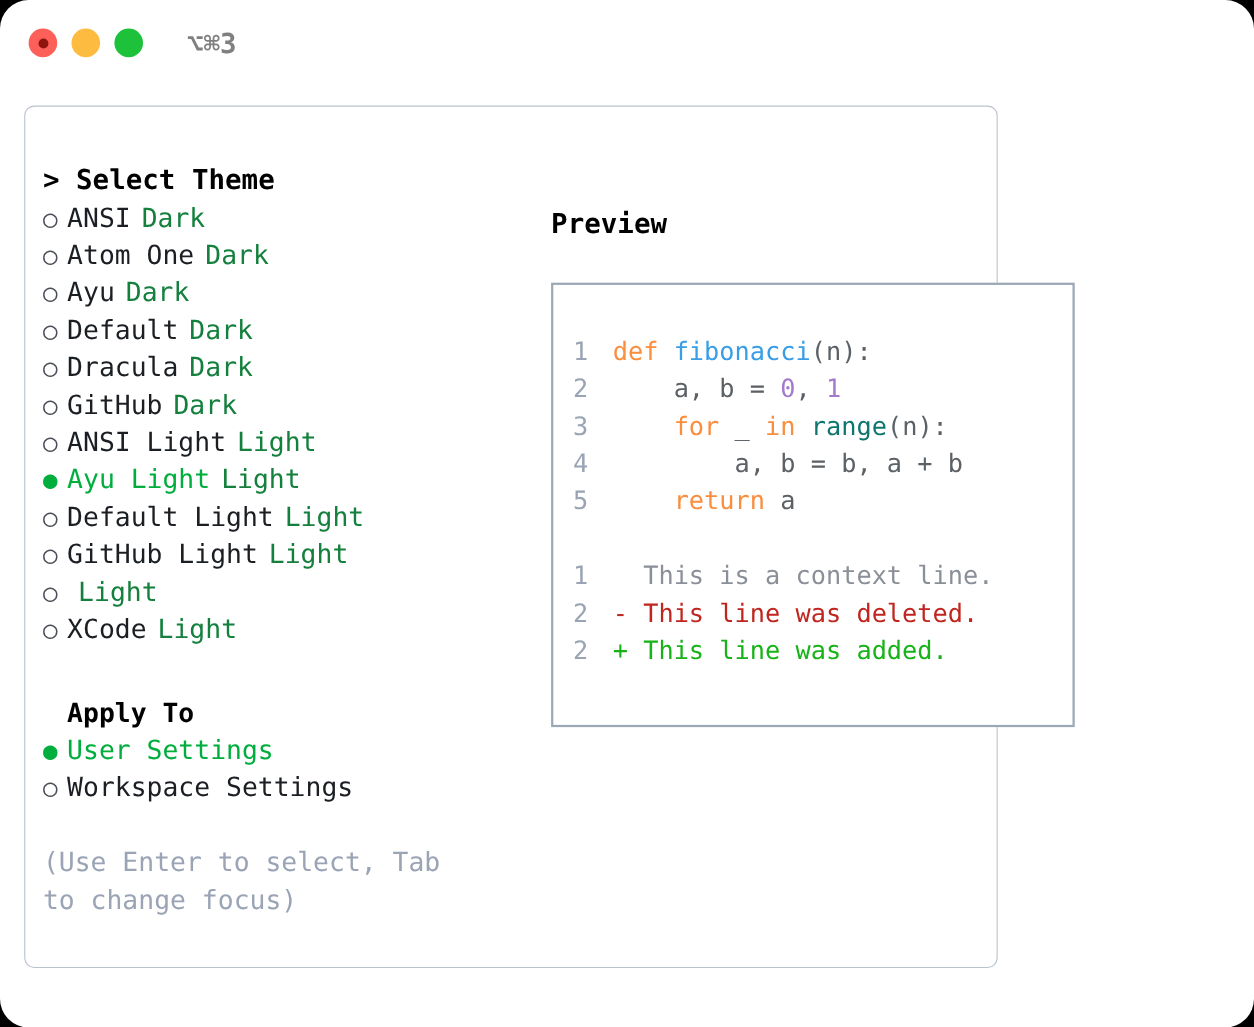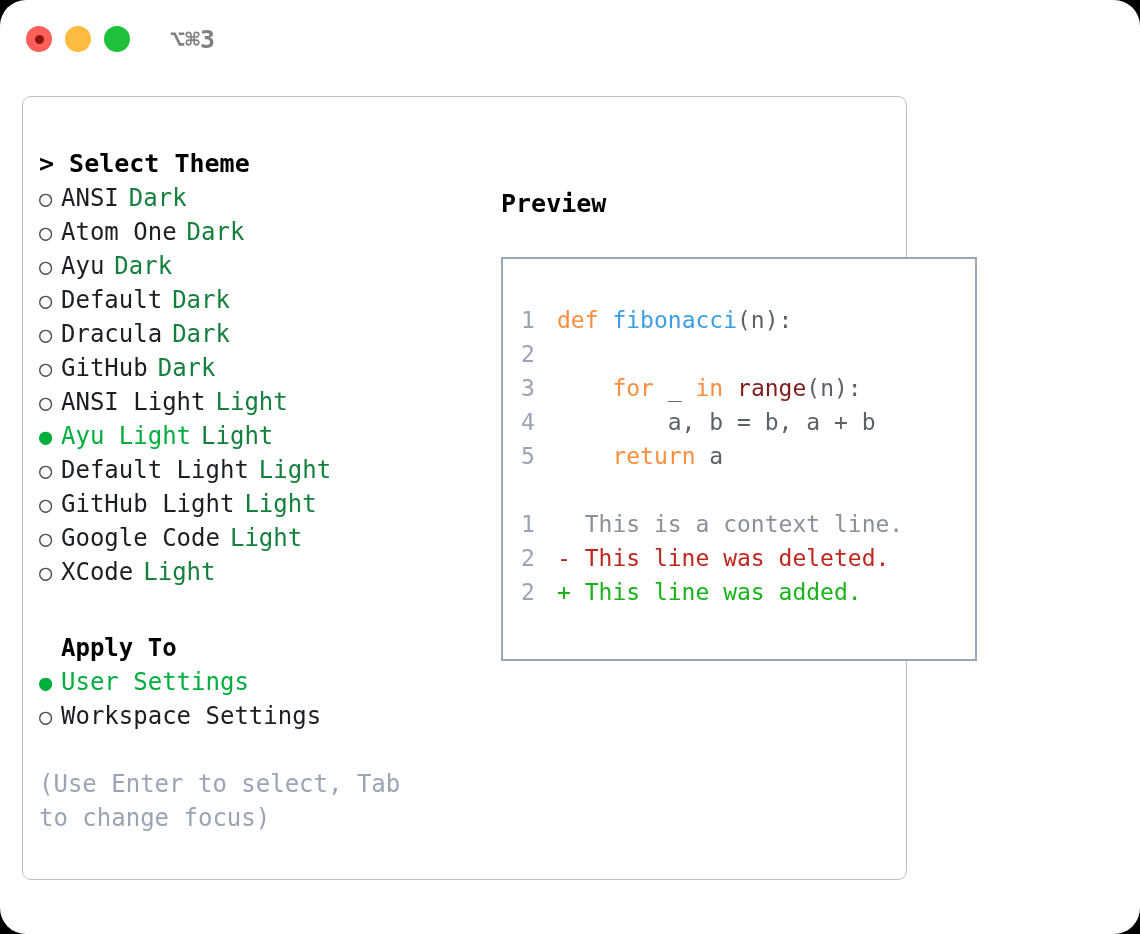--- a/index.html
+++ b/index.html
@@ -181,21 +181,21 @@
   .code {
     padding-left: 8px;
     color: #5c6166;
   }
   .blank-line { height: 34px; }
 
   
   .t-kw      { color: #fa8d3e; }
   .t-fn      { color: #399ee6; }
   .t-num     { color: #a37acc; }
-  .t-builtin { color: #7f1d1d; }
+  .t-builtin { color: #0f766e; }
   .t-plain   { color: #5c6166; }
   .t-ctx     { color: #8a8f98; text-align: right; }
   .t-del     { color: #c0261f; }
   .t-add     { color: #18b318; }
 </style>
 </head>
 <body>
 
 <div class="window">
 
@@ -221,21 +221,21 @@
             <div class="row"><span class="bullet">○</span><span class="label">ANSI</span><span class="tag">Dark</span></div>
             <div class="row"><span class="bullet">○</span><span class="label">Atom One</span><span class="tag">Dark</span></div>
             <div class="row"><span class="bullet">○</span><span class="label">Ayu</span><span class="tag">Dark</span></div>
             <div class="row"><span class="bullet">○</span><span class="label">Default</span><span class="tag">Dark</span></div>
             <div class="row"><span class="bullet">○</span><span class="label">Dracula</span><span class="tag">Dark</span></div>
             <div class="row"><span class="bullet">○</span><span class="label">GitHub</span><span class="tag">Dark</span></div>
             <div class="row"><span class="bullet">○</span><span class="label">ANSI Light</span><span class="tag">Light</span></div>
             <div class="row selected"><span class="bullet on">●</span><span class="label">Ayu Light</span><span class="tag">Light</span></div>
             <div class="row"><span class="bullet">○</span><span class="label">Default Light</span><span class="tag">Light</span></div>
             <div class="row"><span class="bullet">○</span><span class="label">GitHub Light</span><span class="tag">Light</span></div>
-            <div class="row"><span class="bullet">○</span><span class="label">Google Code</span><span class="tag">Light</span></div>
+            <div class="row"><span class="bullet">○</span><span class="tag">Light</span></div>
             <div class="row"><span class="bullet">○</span><span class="label">XCode</span><span class="tag">Light</span></div>
           </div>
 
         <div class="spacer-lg"></div>
 
         <div class="group-header">
           <span class="bullet">○</span><span>Apply To</span>
         </div>
 
         <div class="list" id="apply-to-list">
@@ -247,21 +247,21 @@
 
         <div class="hint">(Use Enter to select, Tab to change focus)</div>
       </div>
 
       <div class="right-col">
         <div class="preview-title">Preview</div>
 
         <div class="preview-box">
           <div id="code-sample">
               <div class="code-line"><span class="ln">1</span><span class="code"><span class="t-kw">def </span><span class="t-fn">fibonacci</span><span class="t-plain">(n):</span></span></div>
-              <div class="code-line"><span class="ln">2</span></div>
+              <div class="code-line"><span class="ln">2</span><span class="code"><span class="t-plain">    a, b = </span><span class="t-num">0</span><span class="t-plain">, </span><span class="t-num">1</span></span></div>
               <div class="code-line"><span class="ln">3</span><span class="code"><span class="t-plain">    </span><span class="t-kw">for</span><span class="t-plain"> _ </span><span class="t-kw">in</span><span class="t-plain"> </span><span class="t-builtin">range</span><span class="t-plain">(n):</span></span></div>
               <div class="code-line"><span class="ln">4</span><span class="code"><span class="t-plain">        a, b = b, a + b</span></span></div>
               <div class="code-line"><span class="ln">5</span><span class="code"><span class="t-plain">    </span><span class="t-kw">return</span><span class="t-plain"> a</span></span></div>
             </div>
           <div class="blank-line"></div>
           <div id="diff-sample">
               <div class="code-line"><span class="ln">1</span><span class="code t-ctx">  This is a context line.</span></div>
               <div class="code-line"><span class="ln">2</span><span class="code t-del">- This line was deleted.</span></div>
               <div class="code-line"><span class="ln">2</span><span class="code t-add">+ This line was added.</span></div>
             </div>

